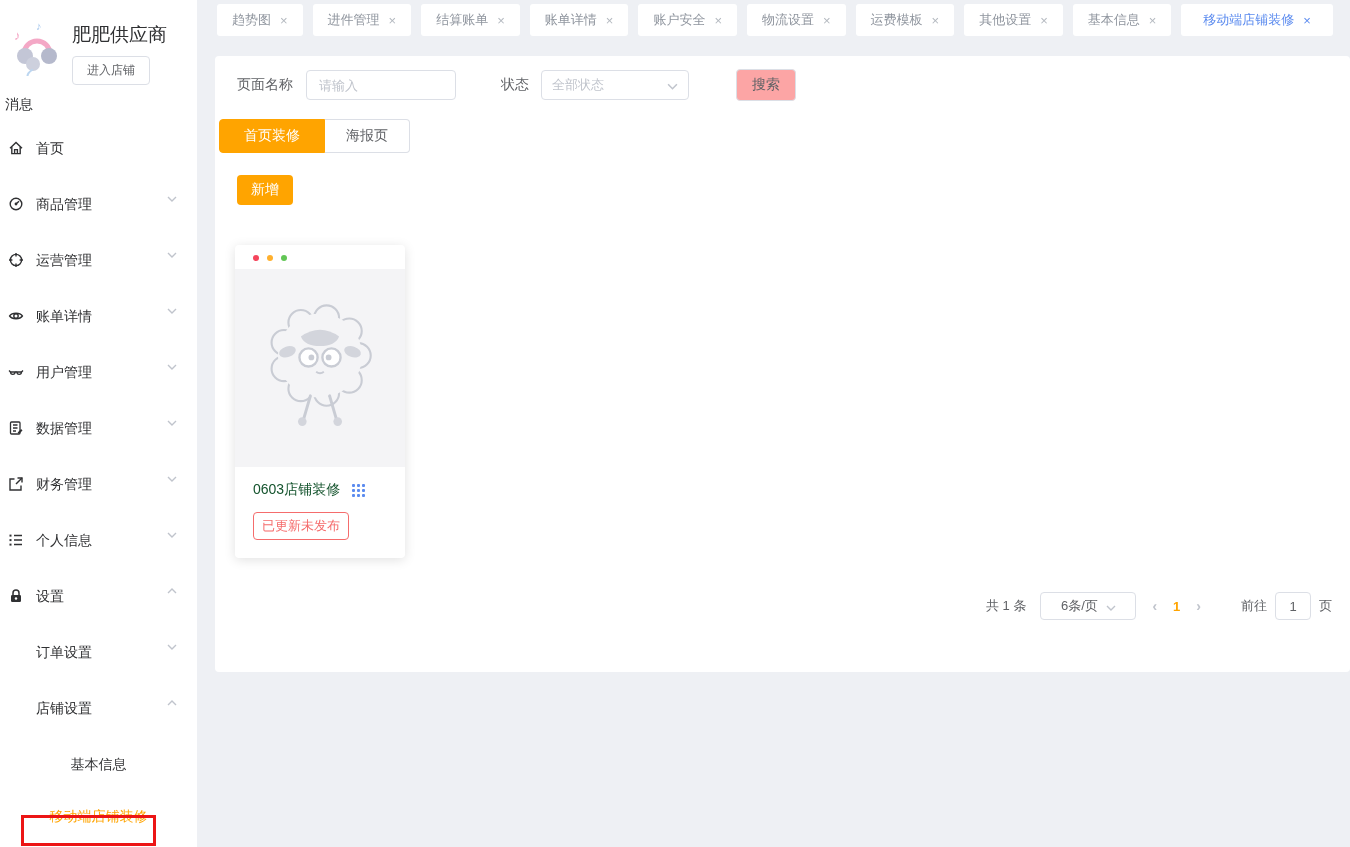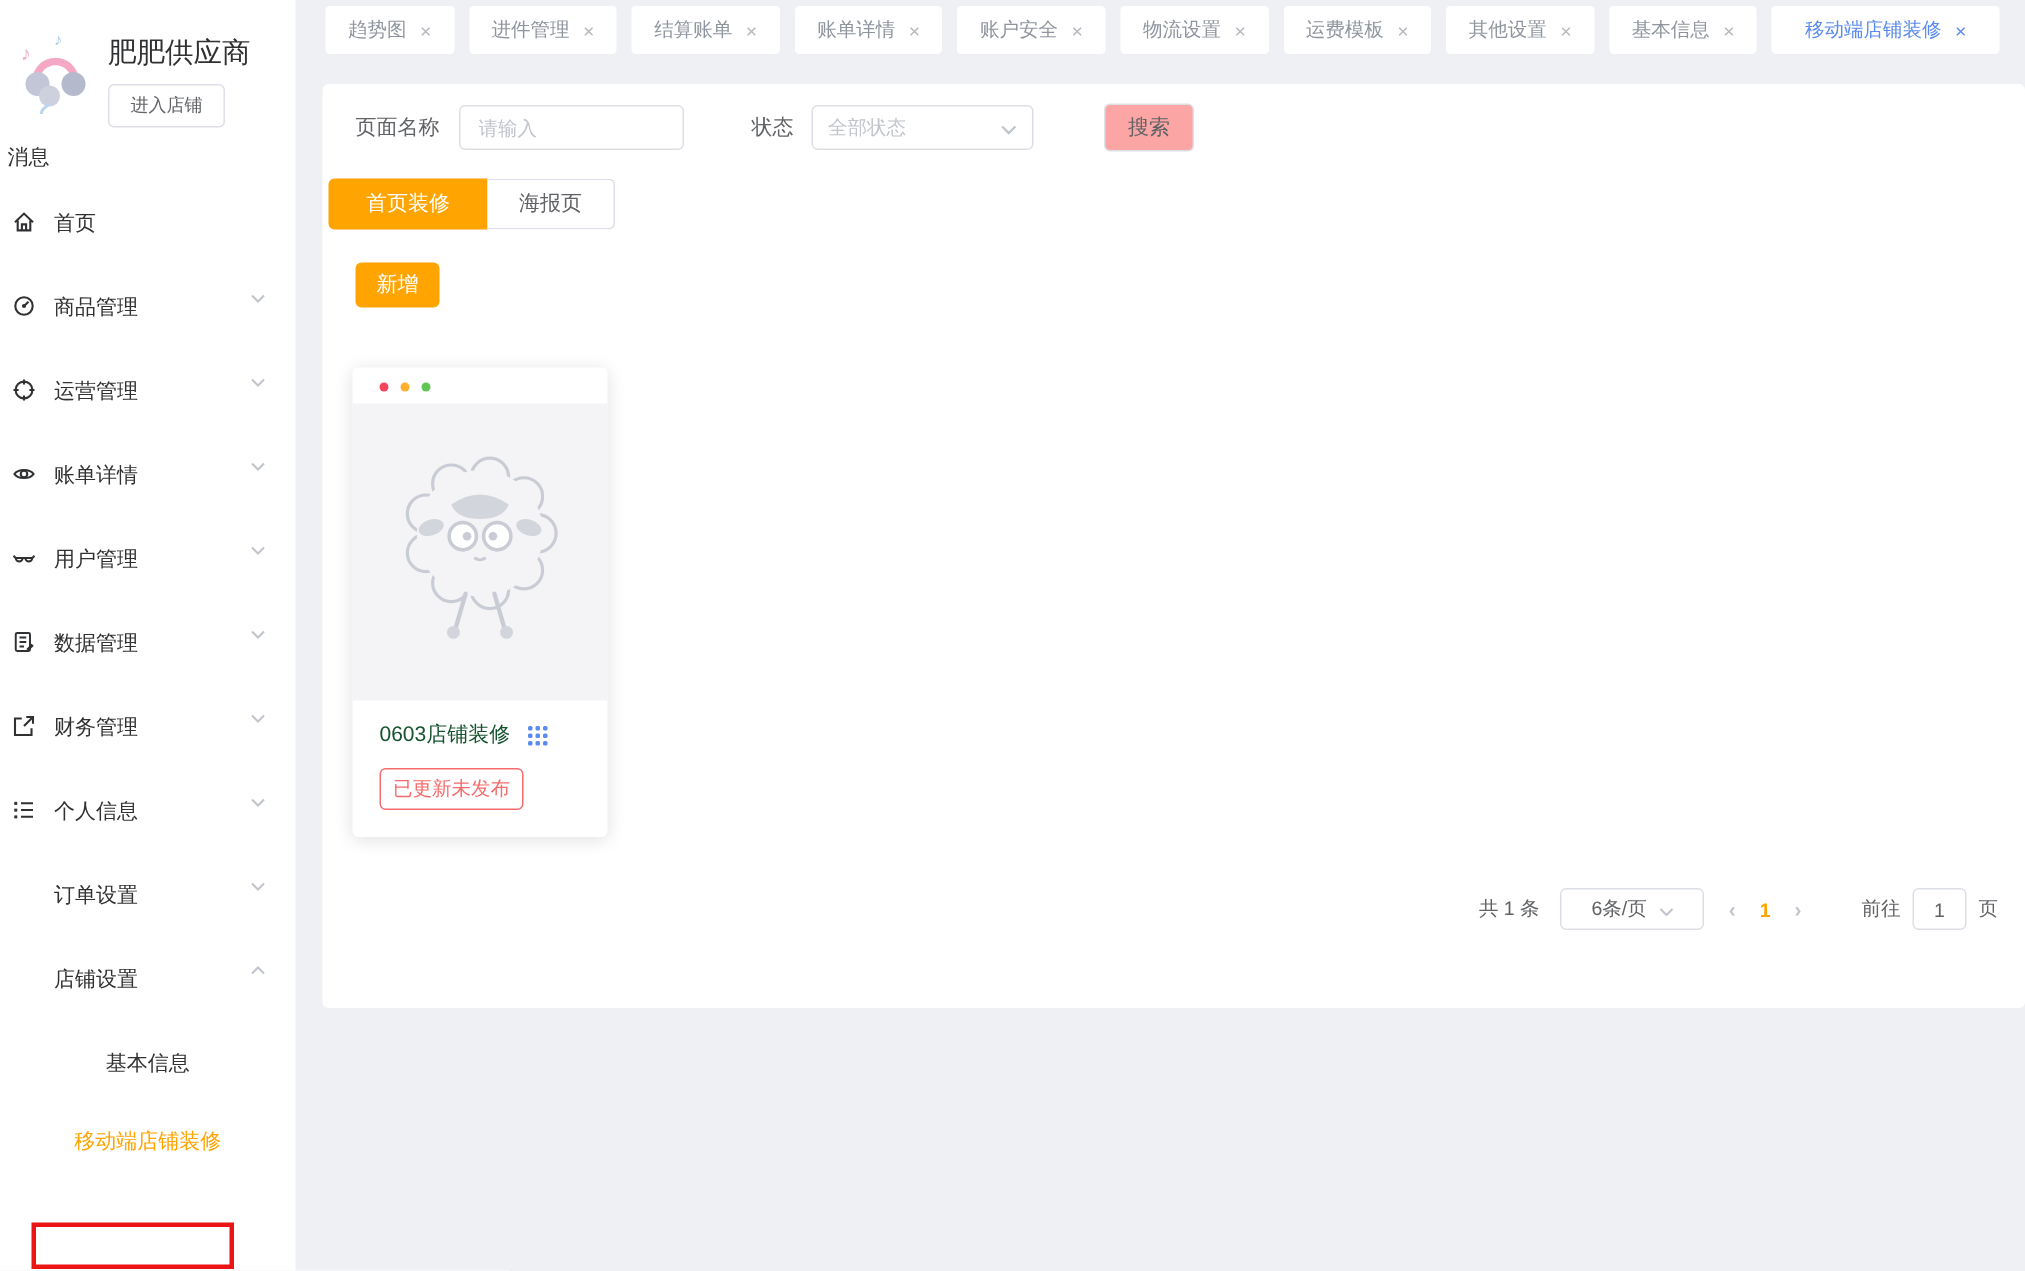--- a/index.html
+++ b/index.html
@@ -226,20 +226,35 @@
           </svg>
       </span>
       <span>个人信息</span>
       <span class="chev">
         <svg width="10" height="6" viewBox="0 0 10 6" fill="none" stroke="#c0c4cc" stroke-width="1.4">
             <polyline points="1,1 5,5 9,1"></polyline>
           </svg>
       </span>
     </div>
 
+    <div class="menu-item">
+      <span class="mi-icon">
+        <svg width="16" height="16" viewBox="0 0 16 16">
+            <path d="M5 7 V5 a3 3 0 0 1 6 0 v2" fill="none" stroke="#303133" stroke-width="1.5"></path>
+            <rect x="3" y="7" width="10" height="7" rx="1.2" fill="#303133"></rect>
+            <circle cx="8" cy="10.5" r="1.2" fill="#fff"></circle>
+          </svg>
+      </span>
+      <span>设置</span>
+      <span class="chev up">
+        <svg width="10" height="6" viewBox="0 0 10 6" fill="none" stroke="#c0c4cc" stroke-width="1.4">
+            <polyline points="1,1 5,5 9,1"></polyline>
+          </svg>
+      </span>
+    </div>
 
     <div class="menu-item lvl2">
       <span>订单设置</span>
       <span class="chev">
         <svg width="10" height="6" viewBox="0 0 10 6" fill="none" stroke="#c0c4cc" stroke-width="1.4">
             <polyline points="1,1 5,5 9,1"></polyline>
           </svg>
       </span>
     </div>
 

